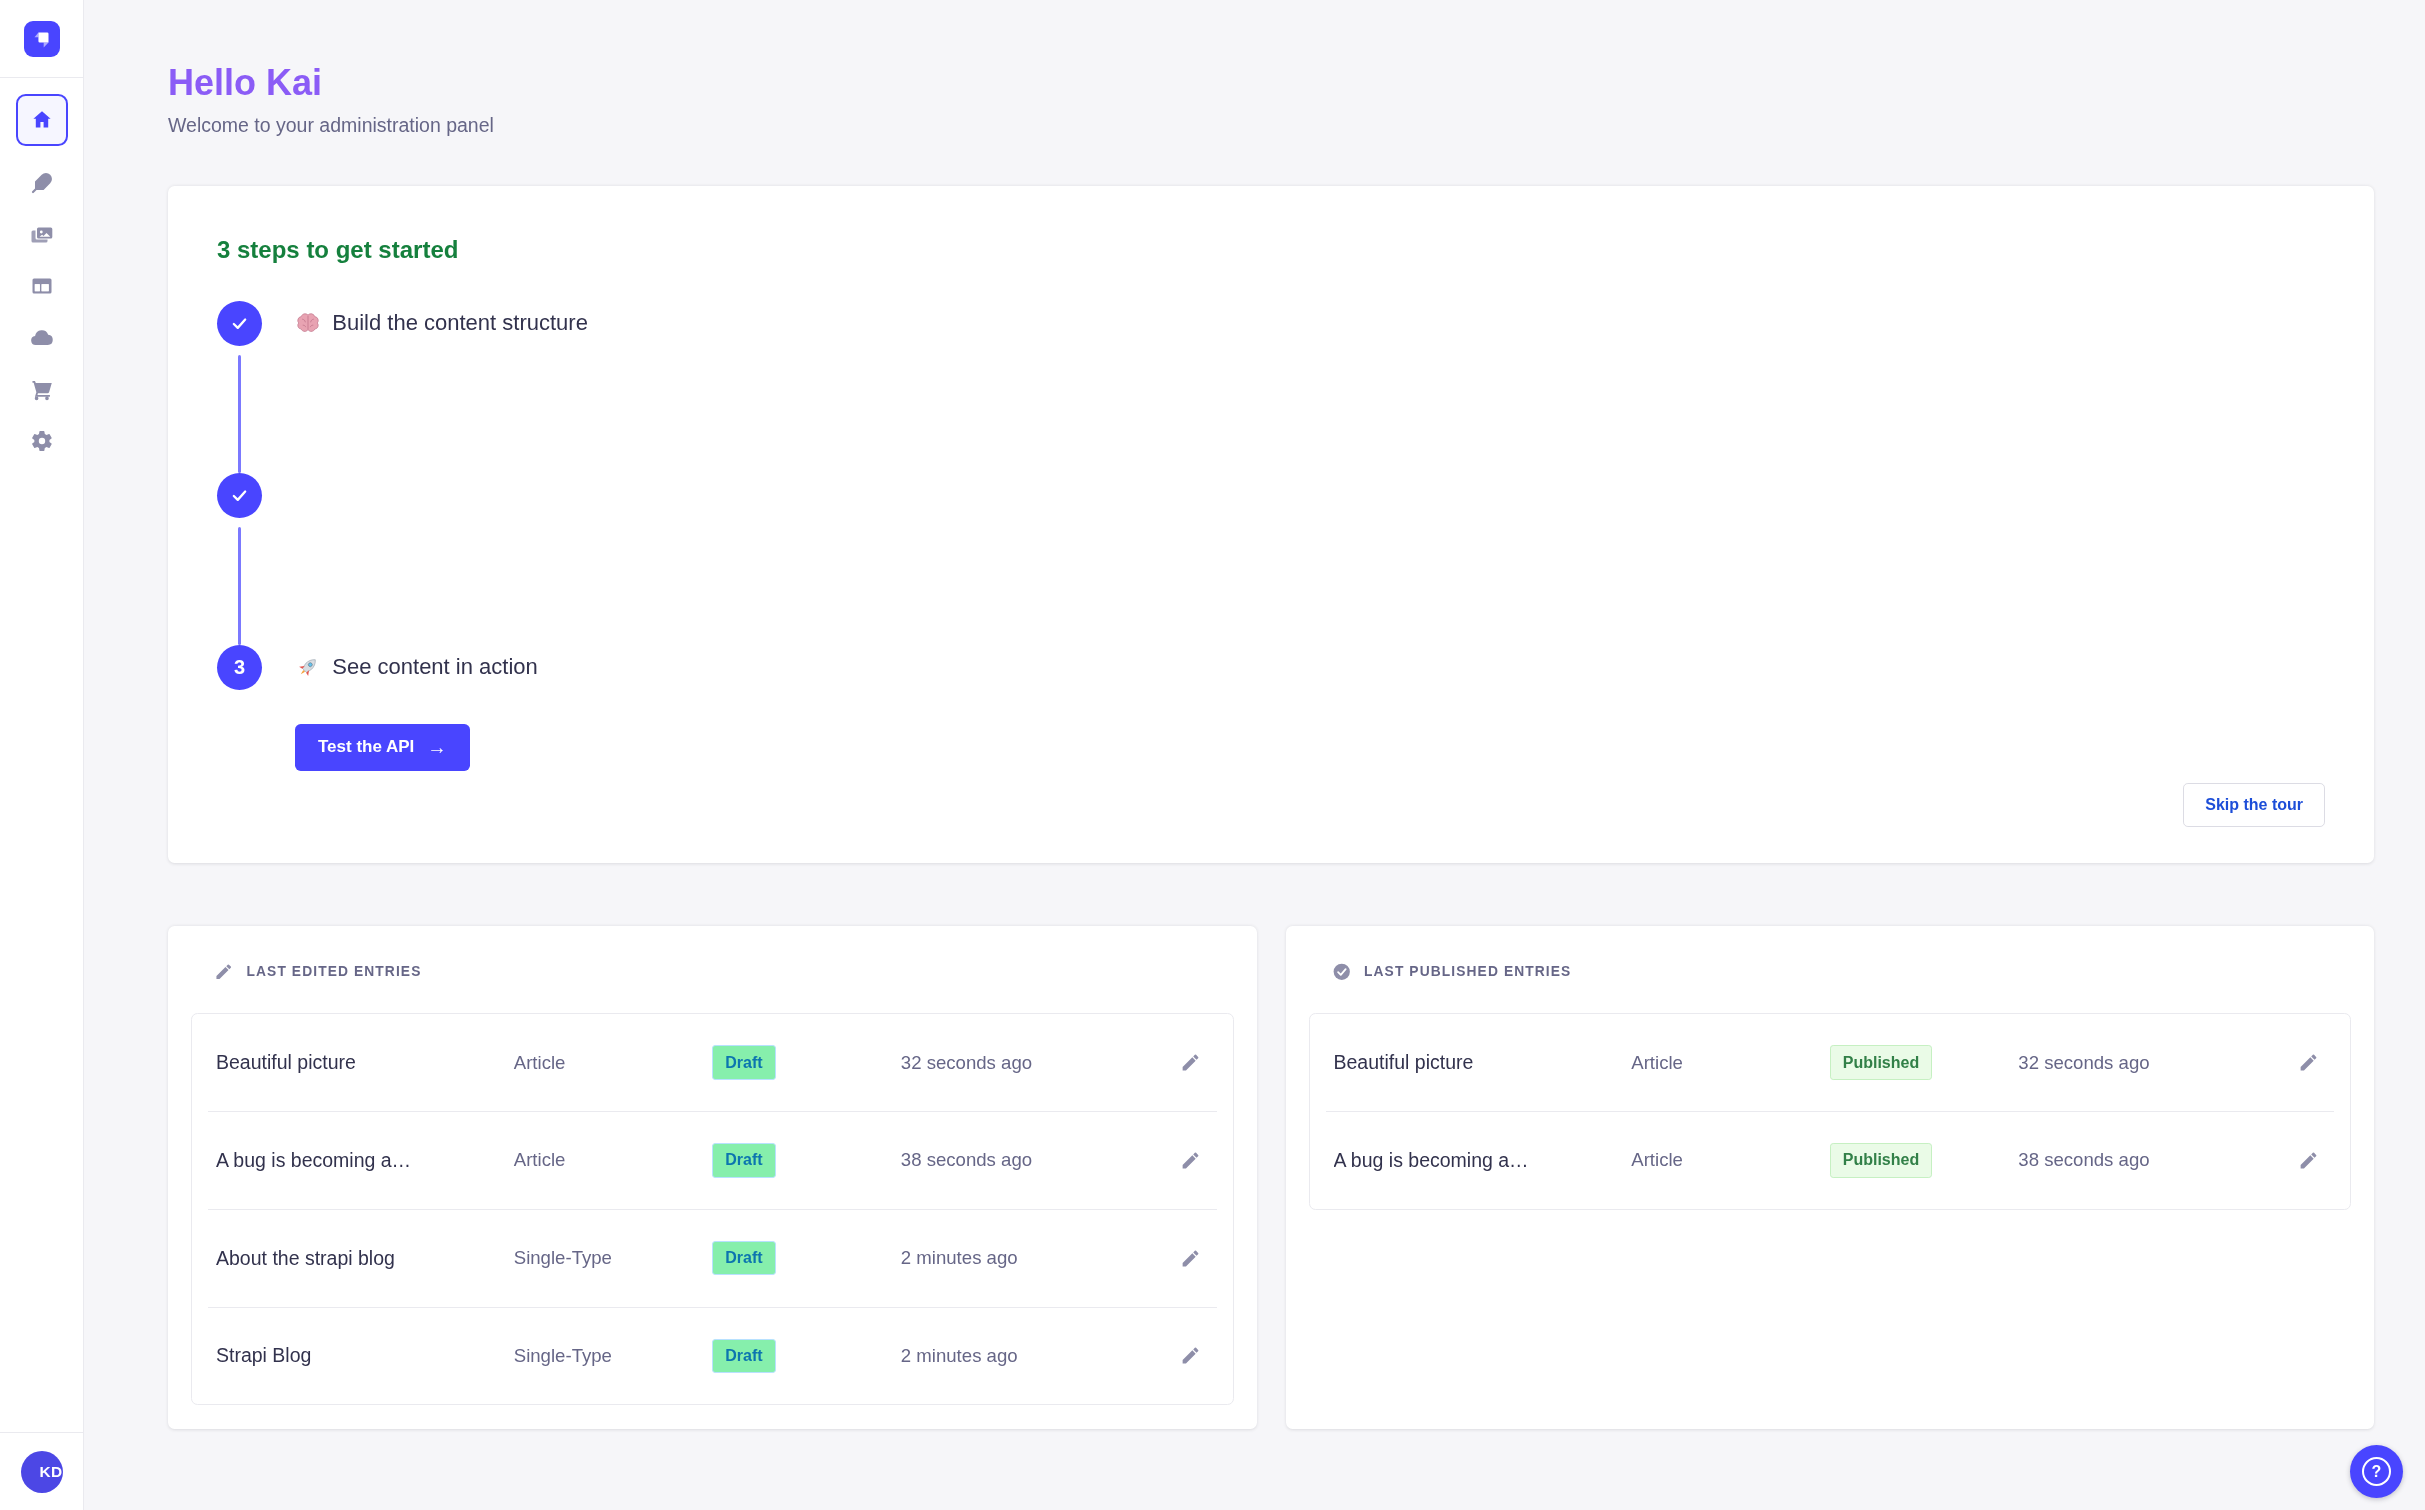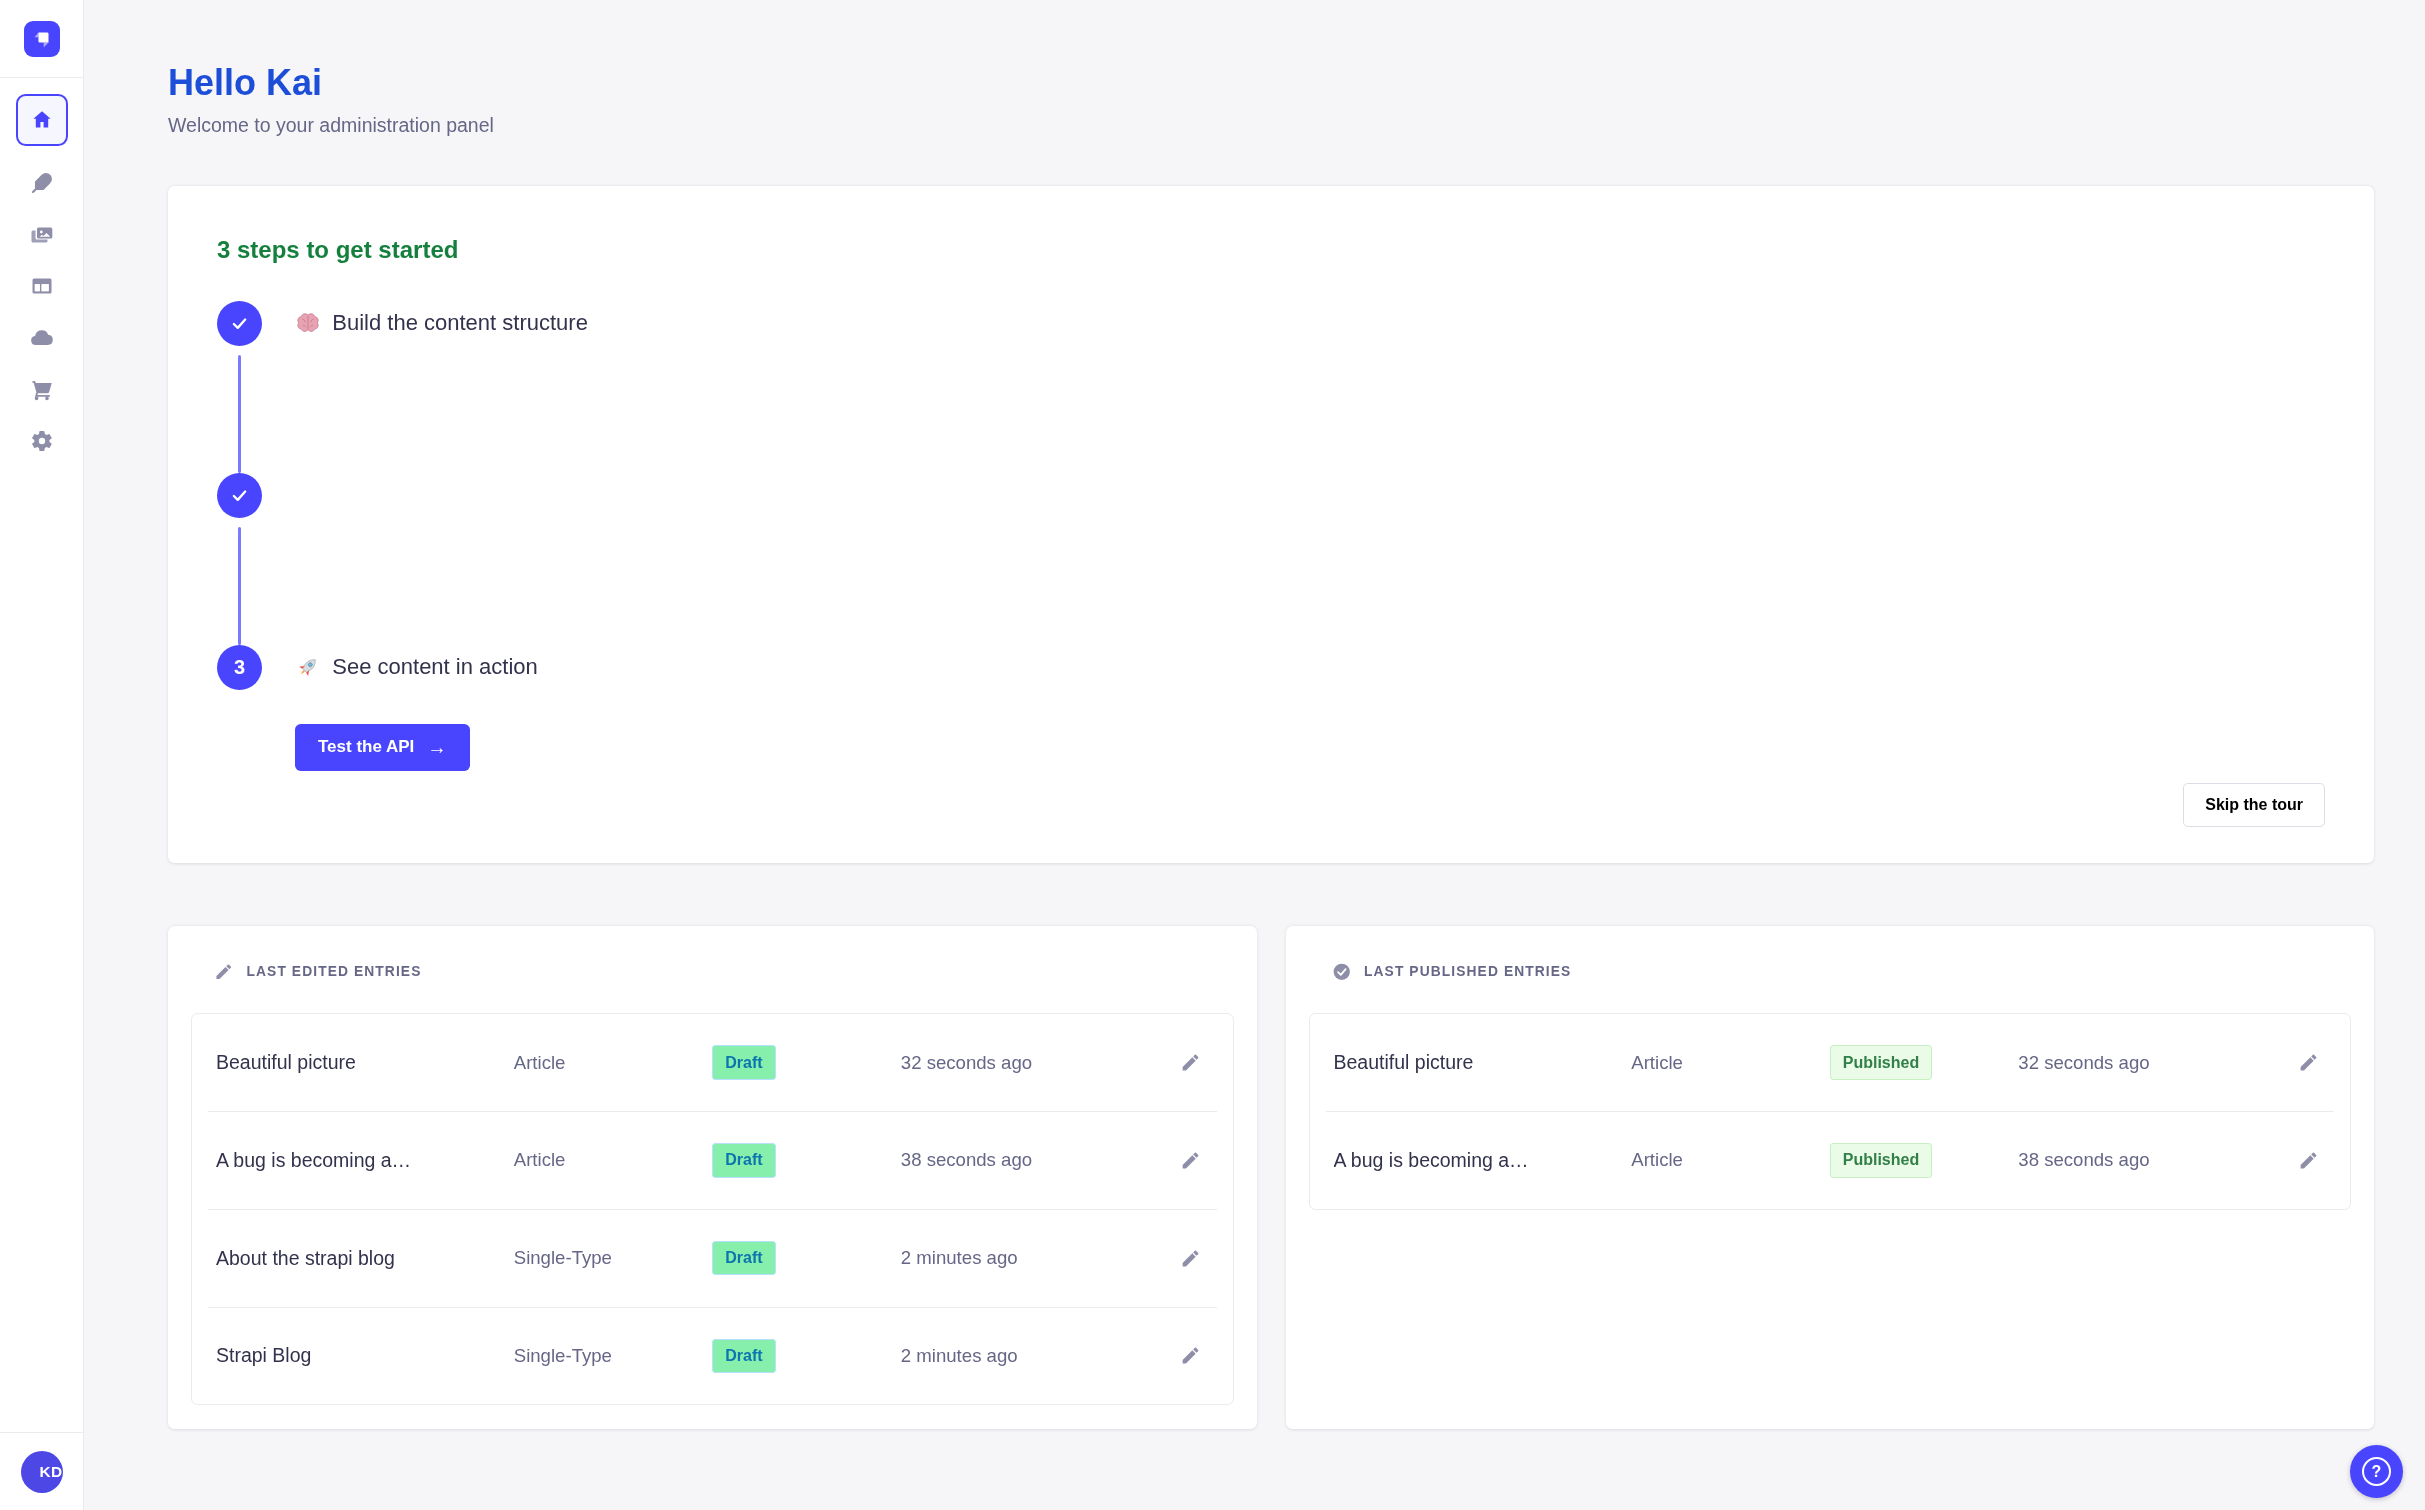--- a/index.html
+++ b/index.html
@@ -38,21 +38,21 @@
     display:flex; justify-content:center;
   }
   .avatar {
     width:42px; height:42px; border-radius:50%; background:#4c47e5;
     color:#fff; font-size:15.4px; font-weight:700; letter-spacing:0.4px;
     display:flex; align-items:center; justify-content:flex-end; cursor:pointer;
   }
 
   
   .main { flex:1; padding:62px 52px 32px 84px; overflow:hidden; }
-  .page-title { font-size:36px; font-weight:700; color:#1d4ed8; }
+  .page-title { font-size:36px; font-weight:700; color:#8b5cf6; }
   .page-subtitle { margin-top:9.7px; font-size:19.5px; color:#666687; }
 
   .card {
     background:#fff; border-radius:6.5px;
     box-shadow:0 0.8px 3.2px rgba(33,33,52,.12);
   }
 
   
   .onboarding { margin-top:49px; padding:50px 49px 36px 49px; }
   .onboarding-title { font-size:24px; font-weight:700; color:#15803d; }
@@ -74,21 +74,21 @@
   .btn-primary {
     margin-top:34px; align-self:flex-start; display:inline-flex; align-items:center; gap:13px;
     background:#4945ff; color:#fff; border:none; border-radius:5.7px; cursor:pointer;
     padding:13.8px 23px; font-size:17px; font-weight:700;
     font-family:inherit;
   }
   .btn-primary .arrow { font-size:19.5px; font-weight:400; line-height:1; }
   .onboarding-footer { display:flex; justify-content:flex-end; margin-top:11.3px; }
   .btn-ghost {
     background:#fff; border:0.8px solid #dcdce4; border-radius:4.9px; cursor:pointer;
-    padding:12px 21px; font-size:16px; font-weight:700; color:#000000;
+    padding:12px 21px; font-size:16px; font-weight:700; color:#1d4ed8;
     font-family:inherit;
   }
 
   
   .panels { display:flex; gap:29px; margin-top:63px; align-items:stretch; }
   .panel { flex:1; padding:36px 23px 24px 23px; }
   .panel-header { display:flex; align-items:center; gap:13px; padding-left:23px; }
   .panel-header .hdr-icon { width:19.5px; height:19.5px; color:#8e8ea9; flex-shrink:0; }
   .panel-header-label {
     font-size:13.8px; font-weight:700; color:#666687;

